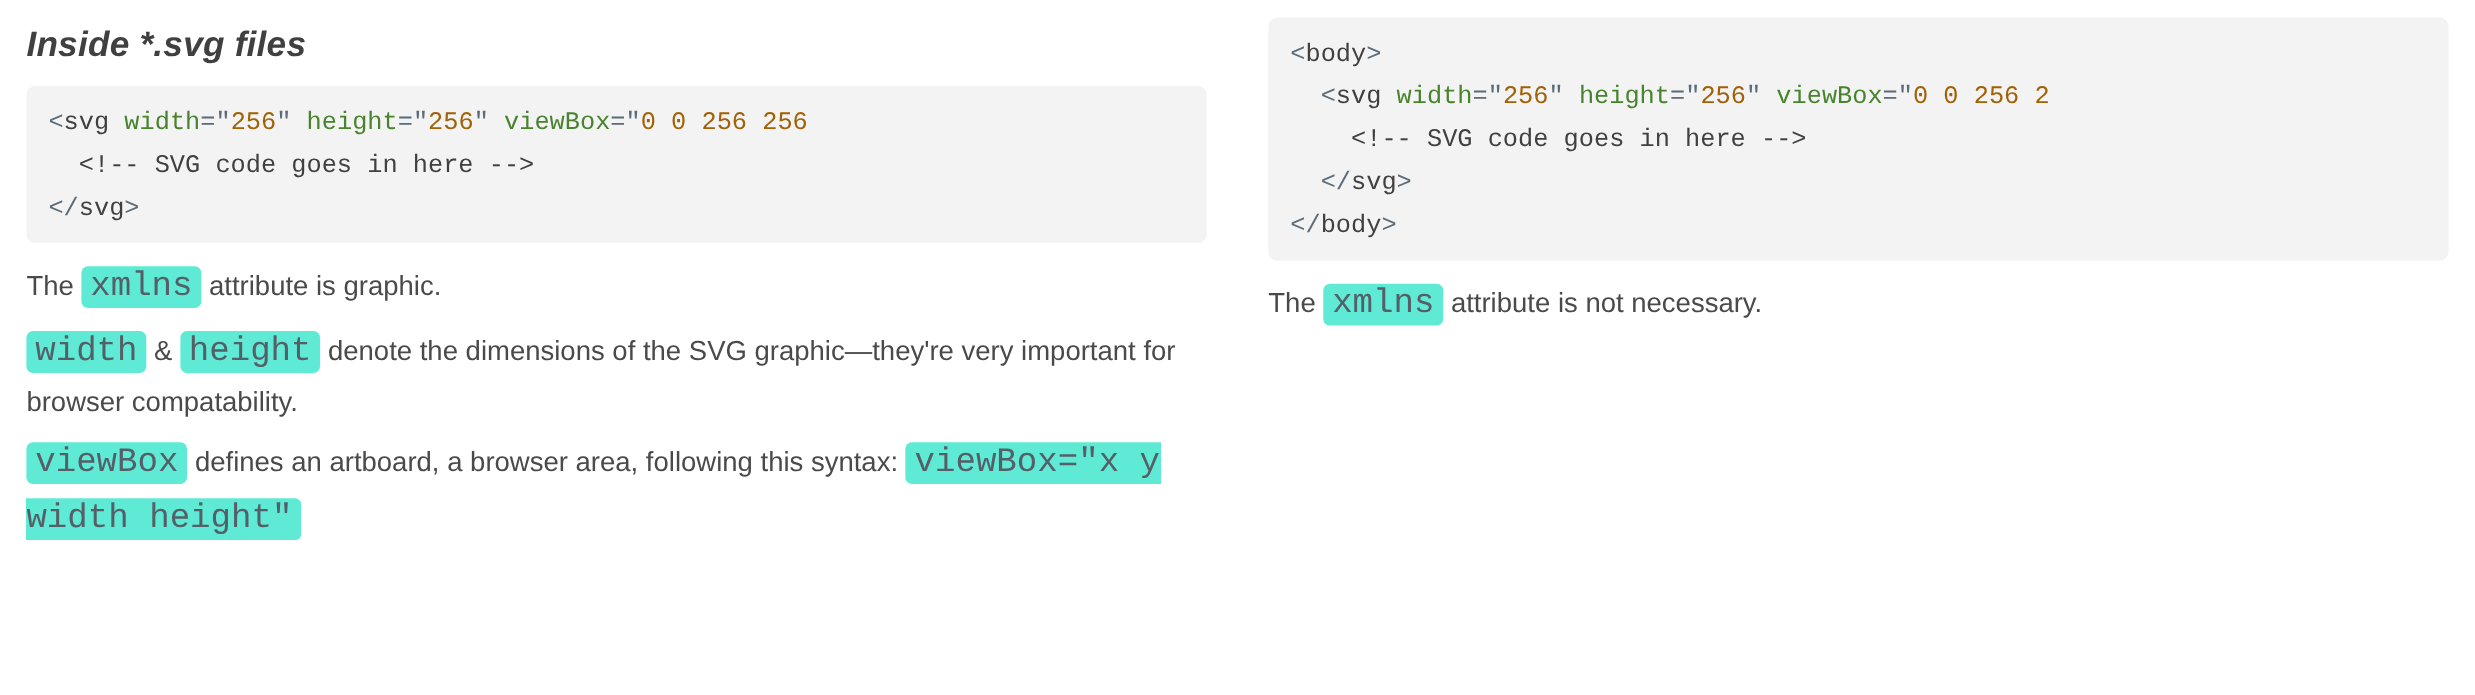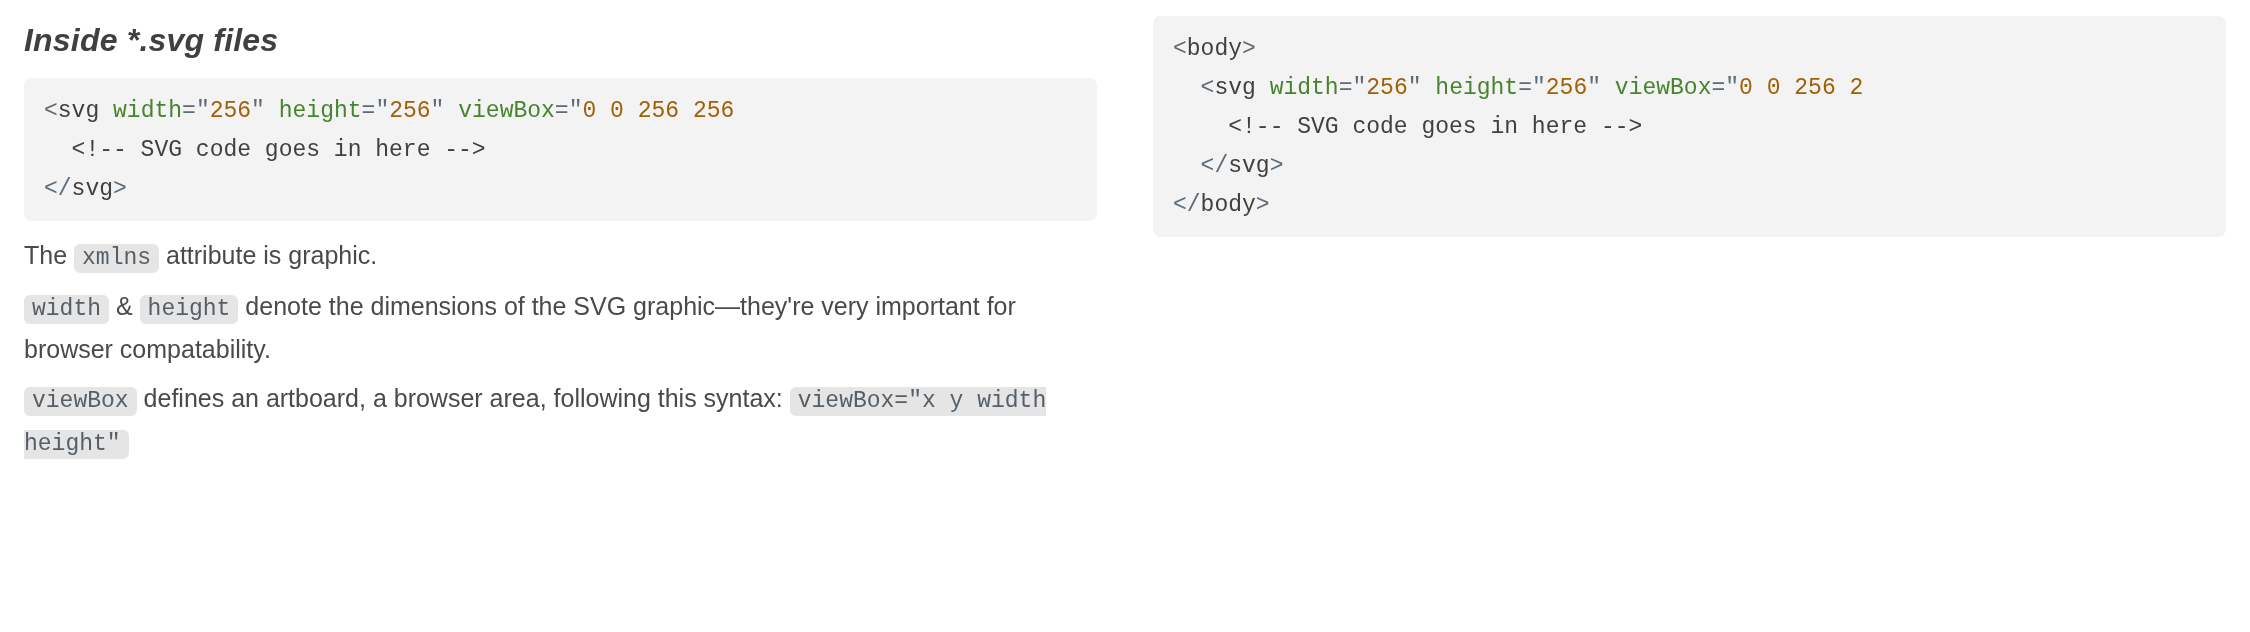--- a/index.html
+++ b/index.html
@@ -52,25 +52,25 @@
 
   .desc {
     font-size: 25px;
     color: #4a4a4a;
     line-height: 1.65;
   }
   .desc p {
     margin: 0 0 8px 0;
   }
   code.inline {
-    background: #e5e5e5;
+    background: #5eead4;
     border-radius: 6px;
     padding: 1px 8px 2px 8px;
     font-family: "SFMono-Regular", Consolas, "Liberation Mono", Menlo, monospace;
-    font-size: 23px;
+    font-size: 31px;
     color: #555f68;
   }
 </style>
 </head>
 <body>
 
 <div class="page">
 
   <div class="col">
     <h3 class="col-heading">Inside *.svg files</h3>
@@ -93,15 +93,20 @@
   </div>
 
   <div class="col">
 
     <div class="codeblock"><span class="tok-angle">&lt;</span><span class="tok-tag">body</span><span class="tok-angle">&gt;</span>
   <span class="tok-angle">&lt;</span><span class="tok-tag">svg</span> <span class="tok-attr">width</span><span class="tok-eq">=</span><span class="tok-punct">"</span><span class="tok-strnum">256</span><span class="tok-punct">"</span> <span class="tok-attr">height</span><span class="tok-eq">=</span><span class="tok-punct">"</span><span class="tok-strnum">256</span><span class="tok-punct">"</span> <span class="tok-attr">viewBox</span><span class="tok-eq">=</span><span class="tok-punct">"</span><span class="tok-strnum">0 0 256 2</span>
     <span class="tok-comment">&lt;!-- SVG code goes in here --&gt;</span>
   <span class="tok-angle">&lt;/</span><span class="tok-tag">svg</span><span class="tok-angle">&gt;</span>
 <span class="tok-angle">&lt;/</span><span class="tok-tag">body</span><span class="tok-angle">&gt;</span></div>
 
+    <div class="desc">
+      <p>
+        <span>The </span><code class="inline">xmlns</code><span> attribute is not necessary.</span>
+      </p>
+    </div>
   </div>
 
 </div>
 
 </body></html>

